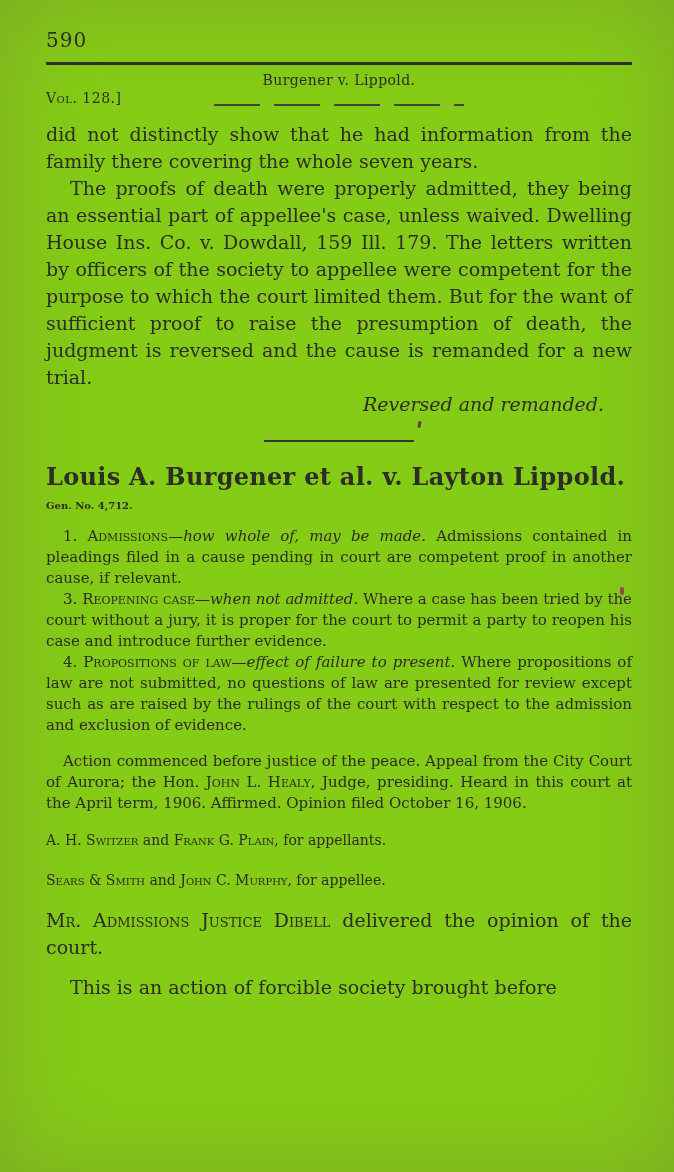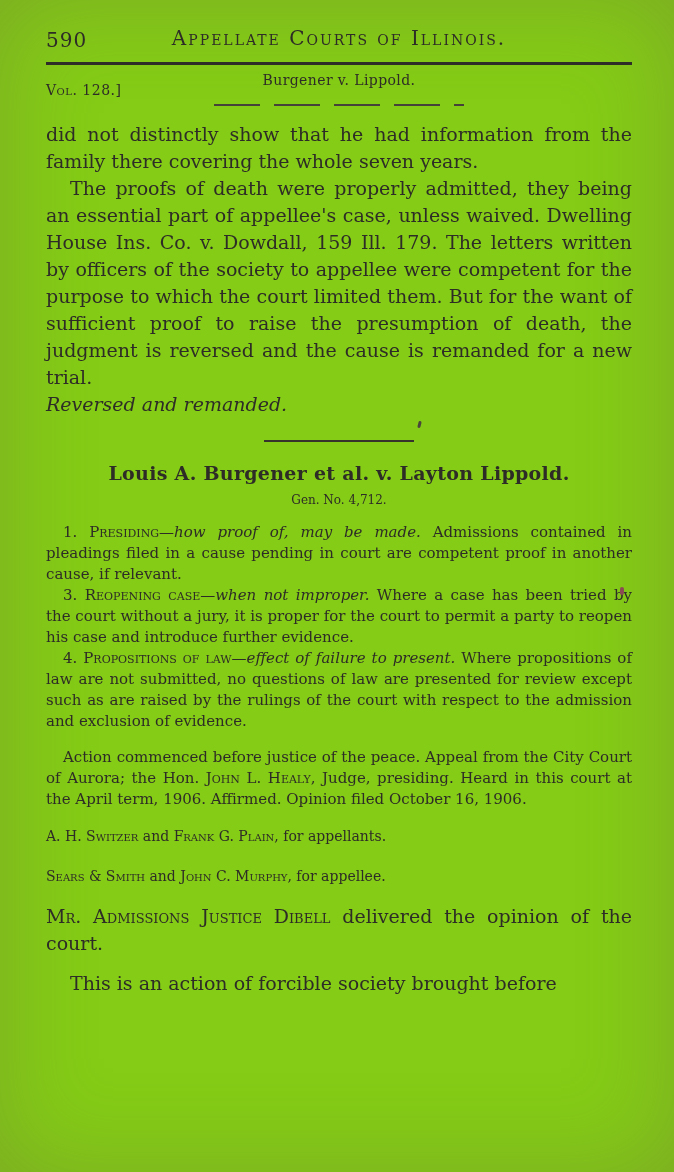--- a/index.html
+++ b/index.html
@@ -20,37 +20,37 @@
     overflow: hidden;
   }
 
   
   .running-head { position: relative; text-align: center; height: 28px; }
   .page-number { position: absolute; left: 0; top: 2px; font-size: 20px; letter-spacing: 1px; }
   .running-title { font-variant: small-caps; font-size: 20px; letter-spacing: 2px; }
   .head-rule { border: 0; border-top: 3px solid #2f2d27; margin: 8px 0 7px; }
 
   .subhead { position: relative; text-align: center; font-size: 14px; height: 20px; }
-  .vol { position: absolute; left: 0; top: 10px; font-variant: small-caps; letter-spacing: .5px; }
+  .vol { position: absolute; left: 0; top: 18px; font-variant: small-caps; letter-spacing: .5px; }
   .running-case { letter-spacing: .4px; text-align: right; }
   .dash-divider {
     width: 250px; height: 2px; margin: 12px auto 0;
     background: repeating-linear-gradient(90deg, #45423a 0 46px, transparent 46px 60px);
   }
 
   
   .body-text { margin-top: 15px; font-size: 19px; line-height: 27px; text-align: justify; }
   .body-text p { margin: 0; }
   .indent { text-indent: 24px; }
-  .disposition { font-style: italic; padding-right: 28px; }
+  .disposition { text-align: right; font-style: italic; padding-right: 28px; }
 
   .case-divider { width: 150px; border: 0; border-top: 2px solid #35332c; margin: 22px auto 20px; }
 
-  .case-title { text-align: center; font-size: 19px; font-weight: 700; margin: 0; letter-spacing: .3px; }
-  .gen-no { text-align: center; font-size: 12px; font-weight: 400; margin-top: 9px; }
+  .case-title { font-size: 24px; font-weight: 700; margin: 0; letter-spacing: .3px; }
+  .gen-no { font-size: 10px; font-weight: 700; margin-top: 9px; }
 
   .syllabus { margin-top: 15px; font-size: 15px; line-height: 21px; text-align: justify; }
   .syllabus p { margin: 0; text-indent: 17px; }
 
   .sc { font-variant: small-caps; }
   .it { font-style: italic; }
 
   .procedural { margin: 15px 0 0; font-size: 15px; line-height: 21px; text-align: justify; text-indent: 17px; }
 
   .counsel { margin: 13px 0 0; font-size: 14px; line-height: 27px; }
@@ -61,21 +61,20 @@
   .speck-b { position: absolute; left: 620px; top: 587px; width: 4px; height: 8px;
              background: #8c4a55; border-radius: 2px; }
 </style>
 </head>
 <body>
 
 <div class="page">
 
   <div class="running-head">
     <span class="page-number">590</span>
-    <span class="running-title">Appellate Courts of Illinois.</span>
   </div>
 
   <div class="head-rule"></div>
 
   <div class="subhead">
     <span class="vol">Vol. 128.]</span>
     <span class="running-case">Burgener v. Lippold.</span>
   </div>
 
   <div class="dash-divider"></div>
@@ -85,22 +84,22 @@
     <p class="indent">The proofs of death were properly admitted, they being an essential part of appellee's case, unless waived. Dwelling House Ins. Co. v. Dowdall, 159 Ill. 179. The letters written by officers of the society to appellee were competent for the purpose to which the court limited them. But for the want of sufficient proof to raise the presumption of death, the judgment is reversed and the cause is remanded for a new trial.</p>
     <p class="disposition">Reversed and remanded.</p>
   </section>
 
   <div class="case-divider"></div>
 
   <h2 class="case-title">Louis A. Burgener et al. v. Layton Lippold.</h2>
   <div class="gen-no">Gen. No. 4,712.</div>
 
   <section class="syllabus">
-    <p><span>1.</span> <span class="sc">Presiding</span><span class="it">—how proof of, may be made.</span> <span>Admissions contained in pleadings filed in a cause pending in court are competent proof in another cause, if relevant.</span></p>
-    <p><span>3.</span> <span class="sc">Reopening case</span><span class="it">—when not improper.</span> <span>Where a case has been tried by the court without a jury, it is proper for the court to permit a party to reopen his case and introduce further evidence.</span></p>
+    <p><span>1.</span> <span class="sc">Admissions</span><span class="it">—how whole of, may be made.</span> <span>Admissions contained in pleadings filed in a cause pending in court are competent proof in another cause, if relevant.</span></p>
+    <p><span>3.</span> <span class="sc">Reopening case</span><span class="it">—when not admitted.</span> <span>Where a case has been tried by the court without a jury, it is proper for the court to permit a party to reopen his case and introduce further evidence.</span></p>
     <p><span>4.</span> <span class="sc">Propositions of law</span><span class="it">—effect of failure to present.</span> <span>Where propositions of law are not submitted, no questions of law are presented for review except such as are raised by the rulings of the court with respect to the admission and exclusion of evidence.</span></p>
   </section>
 
   <p class="procedural"><span>Action commenced before justice of the peace. Appeal from the City Court of Aurora; the Hon. </span><span class="sc">John L. Healy</span><span>, Judge, presiding. Heard in this court at the April term, 1906. Affirmed. Opinion filed October 16, 1906.</span></p>
 
   <p class="counsel"><span class="sc">A. H. Switzer</span><span> and </span><span class="sc">Frank G. Plain</span><span>, for appellants.</span></p>
 
   <p class="counsel"><span class="sc">Sears &amp; Smith</span><span> and </span><span class="sc">John C. Murphy</span><span>, for appellee.</span></p>
 
   <p class="opinion-open"><span class="sc">Mr. Admissions Justice Dibell</span><span> delivered the opinion of the court.</span></p>

